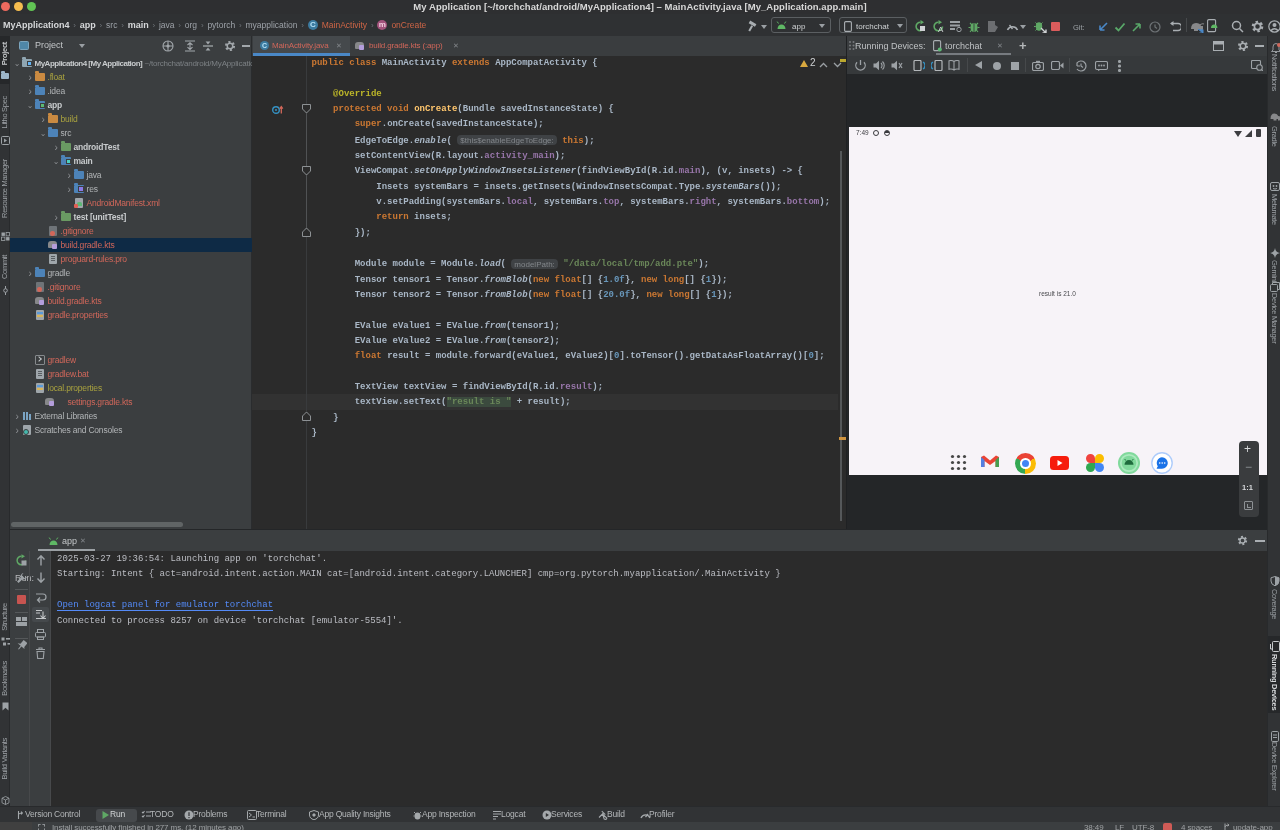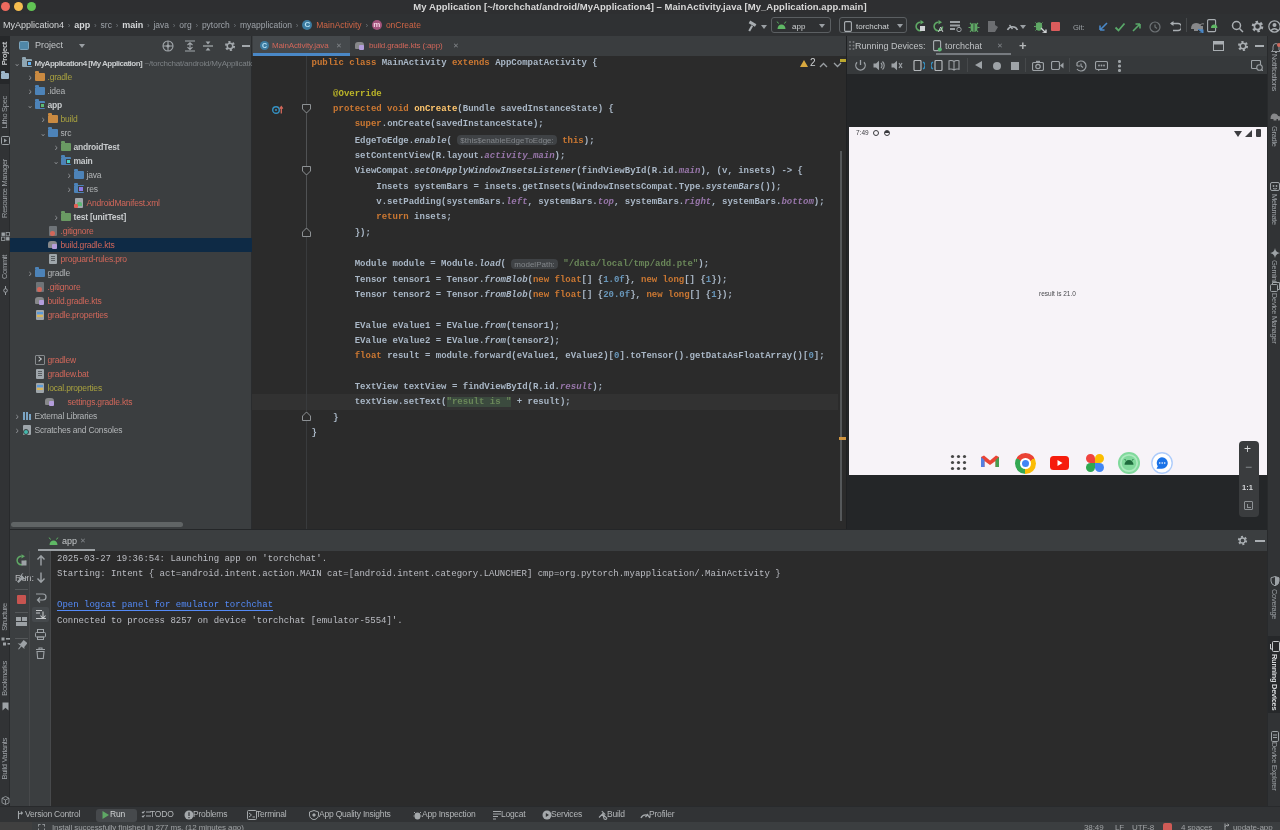--- a/index.html
+++ b/index.html
@@ -19,39 +19,39 @@
   .fold { width:10px; height:7.5px; border-radius:1px; position:relative; background:#4d83b8; margin-top:1px; }
   .fold:before { content:""; position:absolute; left:0; top:-1.8px; width:4px; height:1.8px; border-radius:1px 1px 0 0; background:inherit; }
   .b { font-weight:bold; color:#c8cbcd; }
   .red { color:#d1675a; }
   .olv { color:#a9a23f; }
   .k { color:#cc7832; }
   .s { color:#6a8759; }
   .n { color:#6897bb; }
   .m { color:#ffc66d; }
   .a { color:#bbb529; }
-  .f { color:#9876aa; font-style:italic; }
+  .f { color:#9876aa; }
   .i { font-style:italic; }
   .hint { background:#3f4245; border-radius:4px; color:#83878b; font-size:8px; padding:0.5px 3px; font-family:"Liberation Sans",sans-serif; font-weight:normal; }
   pre { font-family:"Liberation Mono", monospace; }
 </style>
 </head>
 <body>
 <div id="app">
 
 <div class="abs" style="left:0;top:0;width:1280px;height:14px;background:#2e2f31;">
   <div class="abs" style="left:1px;top:2px;width:9px;height:9px;border-radius:50%;background:#ed6a5e;"></div>
   <div class="abs" style="left:14px;top:2px;width:9px;height:9px;border-radius:50%;background:#f5bd4f;"></div>
   <div class="abs" style="left:27px;top:2px;width:9px;height:9px;border-radius:50%;background:#61c454;"></div>
   <div class="abs" style="left:0;top:1px;width:1280px;text-align:center;font-size:9.5px;font-weight:bold;color:#d8d8d8;letter-spacing:0.05px;">My Application [~/torchchat/android/MyApplication4] – MainActivity.java [My_Application.app.main]</div>
 </div>
 
 <div class="abs" style="left:0;top:14px;width:1280px;height:22px;background:#2f3133;">
   <div class="abs" style="left:3px;top:4px;height:14px;display:flex;align-items:center;font-size:8.5px;color:#9da2a8;white-space:nowrap;">
-    <span style="color:#d5d7d9;font-weight:normal;font-size:9px;">MyApplication4</span>
+    <span style="color:#d5d7d9;font-weight:bold;font-size:9px;">MyApplication4</span>
         <span class="crs">›</span>
     <span style="color:#d5d7d9;font-weight:bold;font-size:9px;">app</span>
         <span class="crs">›</span>
     <span>src</span>
         <span class="crs">›</span>
     <span style="color:#d5d7d9;font-weight:bold;font-size:9px;">main</span>
         <span class="crs">›</span>
     <span>java</span>
         <span class="crs">›</span>
     <span>org</span>
@@ -238,21 +238,21 @@
             <div class="fold" style="background:#90a6b2;"></div>
             <div style="position:absolute;left:5px;top:3px;width:5px;height:5px;background:#64b5f6;border:1px solid #3b3e40;"></div>
           </span>
           <span><span class="b" style="letter-spacing:-0.5px;font-size:8px;">MyApplication4 [My Application]</span>&nbsp;<span style="color:#7c8084;font-size:8px;">~/torchchat/android/MyApplicatio</span></span>
         </div>
     <div class="trow" style="padding-left:15px;">
           <span class="chev" style="font-size:10px;">›</span>
           <span class="ticon">
             <div class="fold" style="background:#ca8a41;"></div>
           </span>
-          <span class="olv">.gradle</span>
+          <span class="olv">.float</span>
         </div>
     <div class="trow" style="padding-left:15px;">
           <span class="chev" style="font-size:10px;">›</span>
           <span class="ticon">
             <div class="fold"></div>
           </span>
           <span>.idea</span>
         </div>
     <div class="trow" style="padding-left:15px;">
           <span class="chev">⌄</span>
@@ -454,21 +454,21 @@
   <div class="abs" style="left:54px;top:0;width:1px;height:473px;background:#393b3d;"></div>
   <pre class="mono abs" style="left:59.5px;top:-0.2px;font-size:9px;line-height:15.34px;color:#a9b7c6;font-weight:bold;"><span class="k">public class </span>MainActivity <span class="k">extends </span>AppCompatActivity {
 
     <span class="a">@Override</span>
     <span class="k">protected void </span><span class="m">onCreate</span>(Bundle savedInstanceState) {
         <span class="k">super</span>.onCreate(savedInstanceState);
         EdgeToEdge.<span class="i">enable</span>( <span class="hint">$this$enableEdgeToEdge:</span> <span class="k">this</span>);
         setContentView(R.layout.<span class="f">activity_main</span>);
         ViewCompat.<span class="i">setOnApplyWindowInsetsListener</span>(findViewById(R.id.<span class="f">main</span>), (v, insets) -&gt; {
             Insets systemBars = insets.getInsets(WindowInsetsCompat.Type.<span class="i">systemBars</span>());
-            v.setPadding(systemBars.<span class="f">left</span>, systemBars.<span class="f">top</span>, systemBars.<span class="f">right</span>, systemBars.<span class="f">bottom</span>);
+            v.setPadding(systemBars.<span class="f">local</span>, systemBars.<span class="f">top</span>, systemBars.<span class="f">right</span>, systemBars.<span class="f">bottom</span>);
             <span class="k">return</span> insets;
         });
 
         Module module = Module.<span class="i">load</span>( <span class="hint">modelPath:</span> <span class="s">"/data/local/tmp/add.pte"</span>);
         Tensor tensor1 = Tensor.<span class="i">fromBlob</span>(<span class="k">new float</span>[] {<span class="n">1.0f</span>}, <span class="k">new long</span>[] {<span class="n">1</span>});
         Tensor tensor2 = Tensor.<span class="i">fromBlob</span>(<span class="k">new float</span>[] {<span class="n">20.0f</span>}, <span class="k">new long</span>[] {<span class="n">1</span>});
 
         EValue eValue1 = EValue.<span class="i">from</span>(tensor1);
         EValue eValue2 = EValue.<span class="i">from</span>(tensor2);
         <span class="k">float</span> result = module.forward(eValue1, eValue2)[<span class="n">0</span>].toTensor().getDataAsFloatArray()[<span class="n">0</span>];

